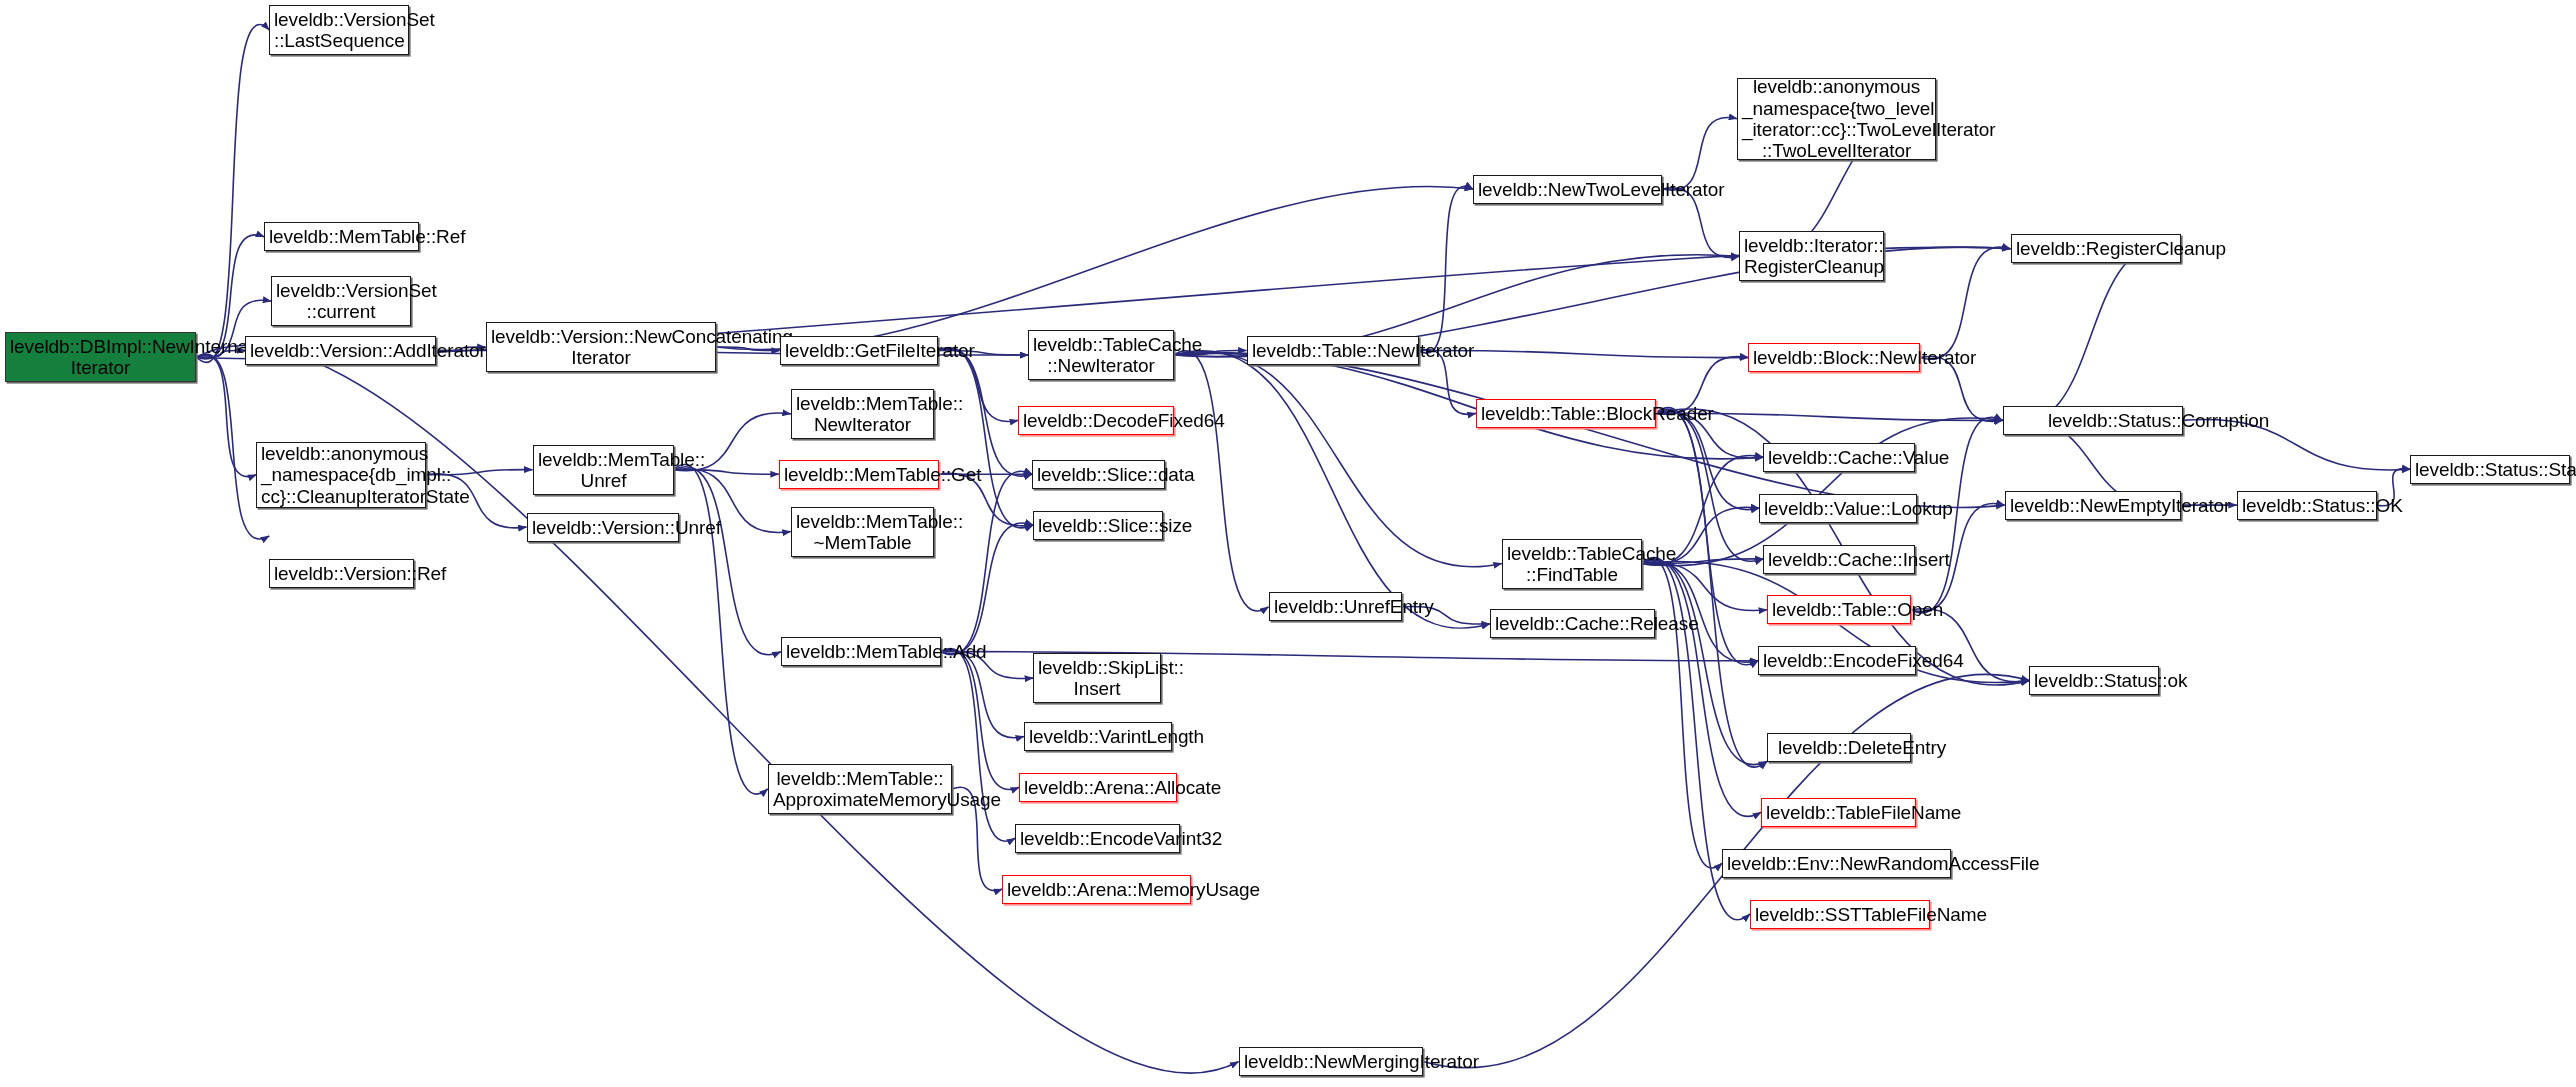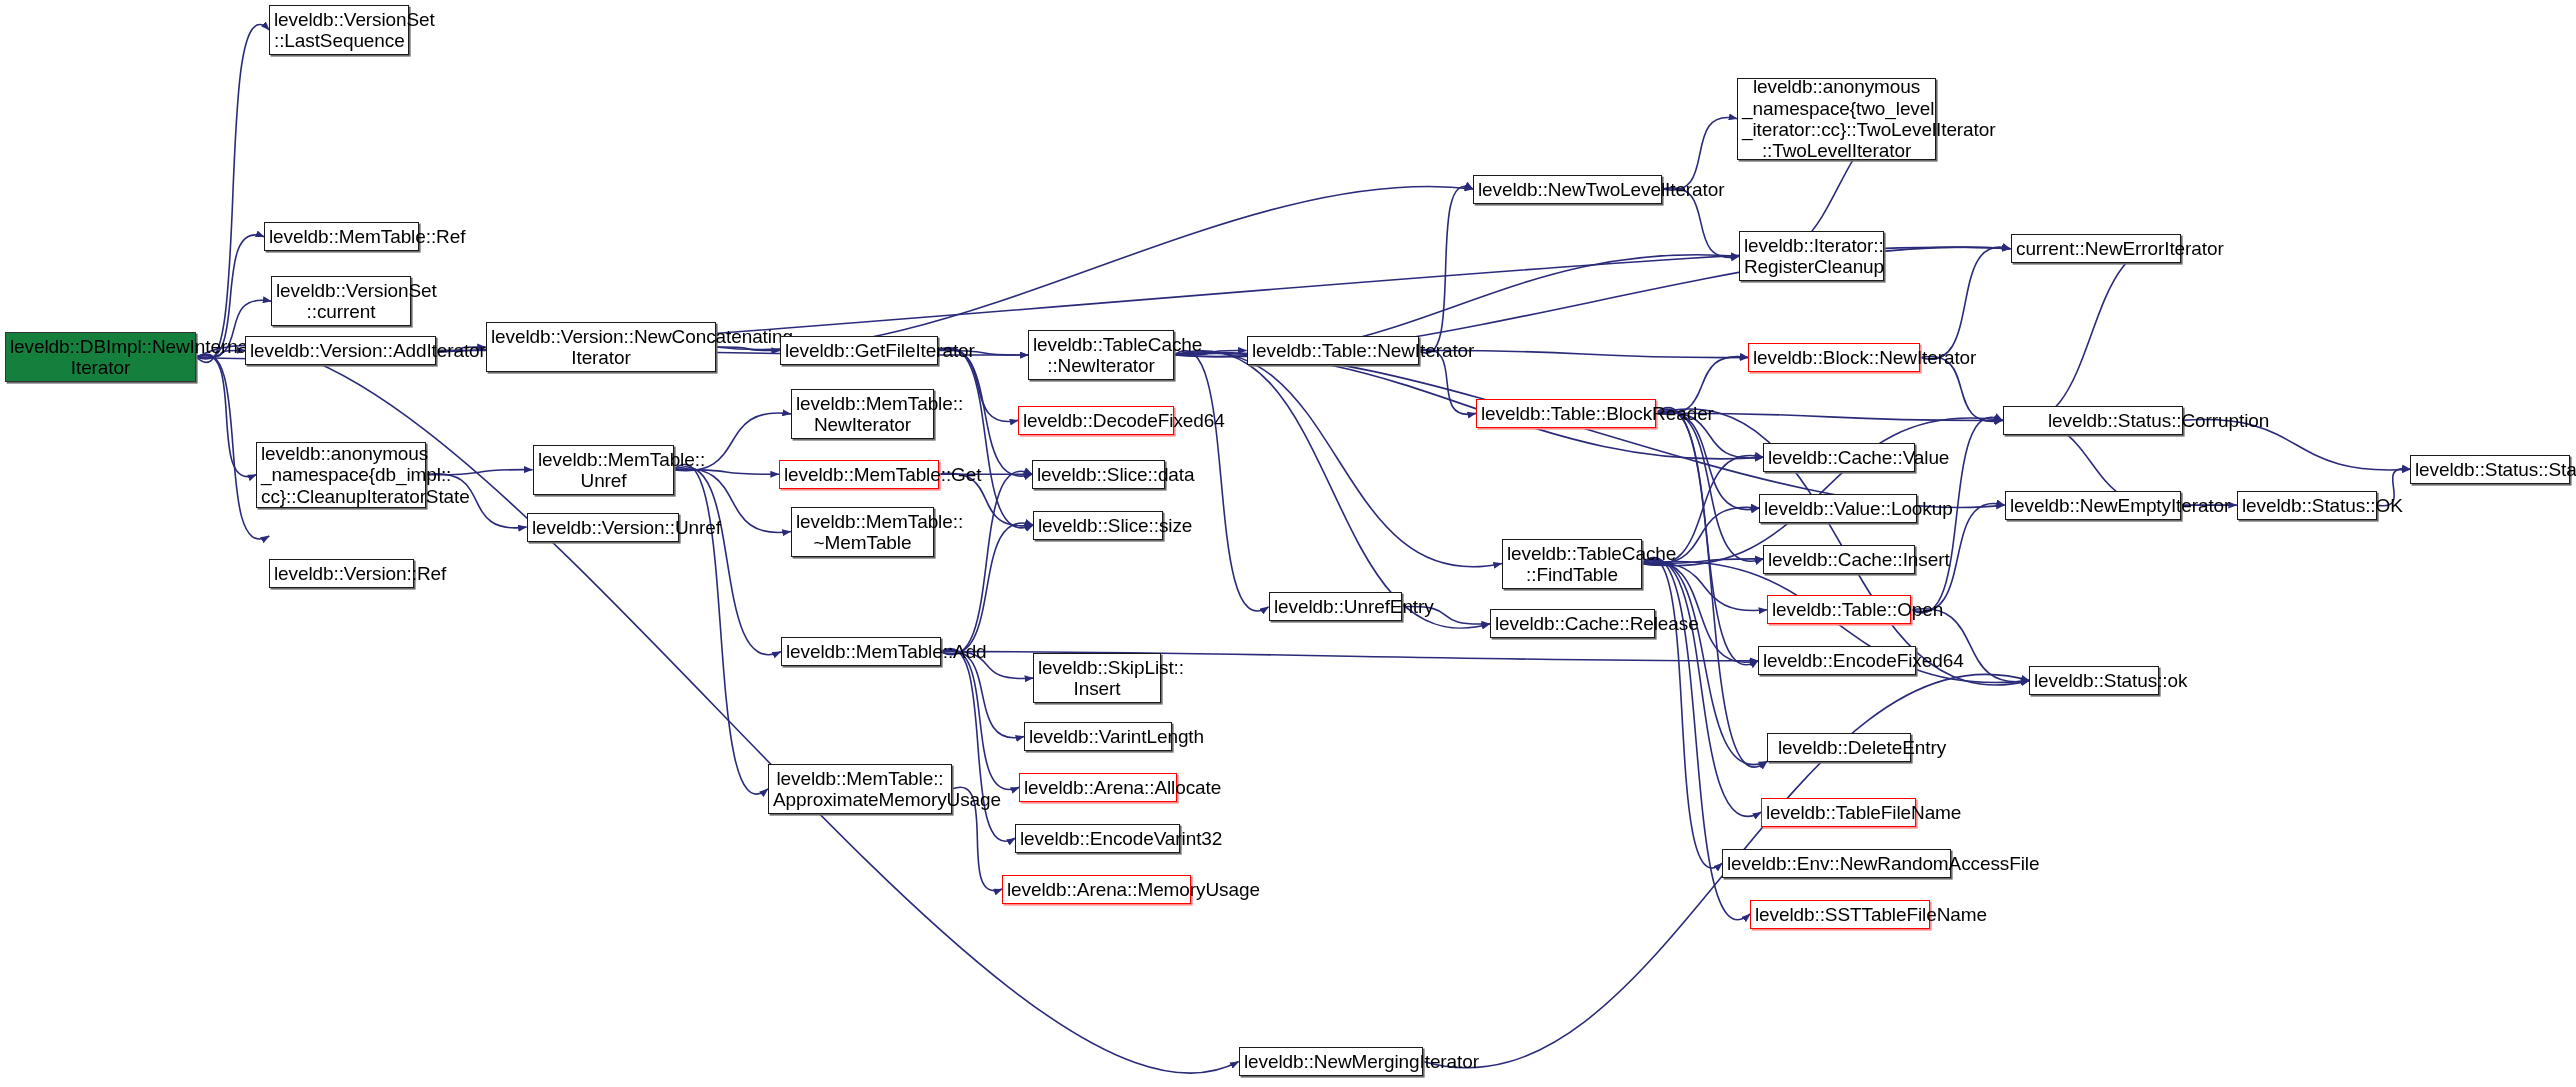--- a/index.html
+++ b/index.html
@@ -177,21 +177,21 @@
     <div class="node red" style="left: 1748px; top: 343px; width: 172px; height: 29px;"><span>leveldb::Block::NewIterator</span></div>
     <div class="node" style="left: 1763px; top: 443px; width: 152px; height: 29px;"><span>leveldb::Cache::Value</span></div>
     <div class="node" style="left: 1759px; top: 494px; width: 158px; height: 29px;"><span>leveldb::Value::Lookup</span></div>
     <div class="node" style="left: 1763px; top: 545px; width: 152px; height: 29px;"><span>leveldb::Cache::Insert</span></div>
     <div class="node red" style="left: 1767px; top: 595px; width: 144px; height: 29px;"><span>leveldb::Table::Open</span></div>
     <div class="node" style="left: 1758px; top: 646px; width: 158px; height: 29px;"><span>leveldb::EncodeFixed64</span></div>
     <div class="node" style="left: 1767px; top: 733px; width: 144px; height: 29px; padding-left: 10px;"><span>leveldb::DeleteEntry</span></div>
     <div class="node red" style="left: 1761px; top: 798px; width: 155px; height: 29px;"><span>leveldb::TableFileName</span></div>
     <div class="node" style="left: 1722px; top: 849px; width: 229px; height: 29px;"><span>leveldb::Env::NewRandomAccessFile</span></div>
     <div class="node red" style="left: 1750px; top: 900px; width: 180px; height: 29px;"><span>leveldb::SSTTableFileName</span></div>
-    <div class="node" style="left: 2011px; top: 234px; width: 170px; height: 29px;"><span>current::NewErrorIterator</span></div>
+    <div class="node" style="left: 2011px; top: 234px; width: 170px; height: 29px;"><span>leveldb::RegisterCleanup</span></div>
     <div class="node" style="left: 2003px; top: 406px; width: 180px; height: 29px; padding-left: 44px;"><span>leveldb::Status::Corruption</span></div>
     <div class="node" style="left: 2005px; top: 491px; width: 176px; height: 29px;"><span>leveldb::NewEmptyIterator</span></div>
     <div class="node" style="left: 2237px; top: 491px; width: 140px; height: 29px;"><span>leveldb::Status::OK</span></div>
     <div class="node" style="left: 2410px; top: 455px; width: 160px; height: 29px;"><span>leveldb::Status::Status</span></div>
     <div class="node" style="left: 2029px; top: 666px; width: 130px; height: 29px;"><span>leveldb::Status::ok</span></div>
     <div class="node" style="left: 1239px; top: 1047px; width: 184px; height: 29px;"><span>leveldb::NewMergingIterator</span></div>
   </div>
 
 
 </body></html>

